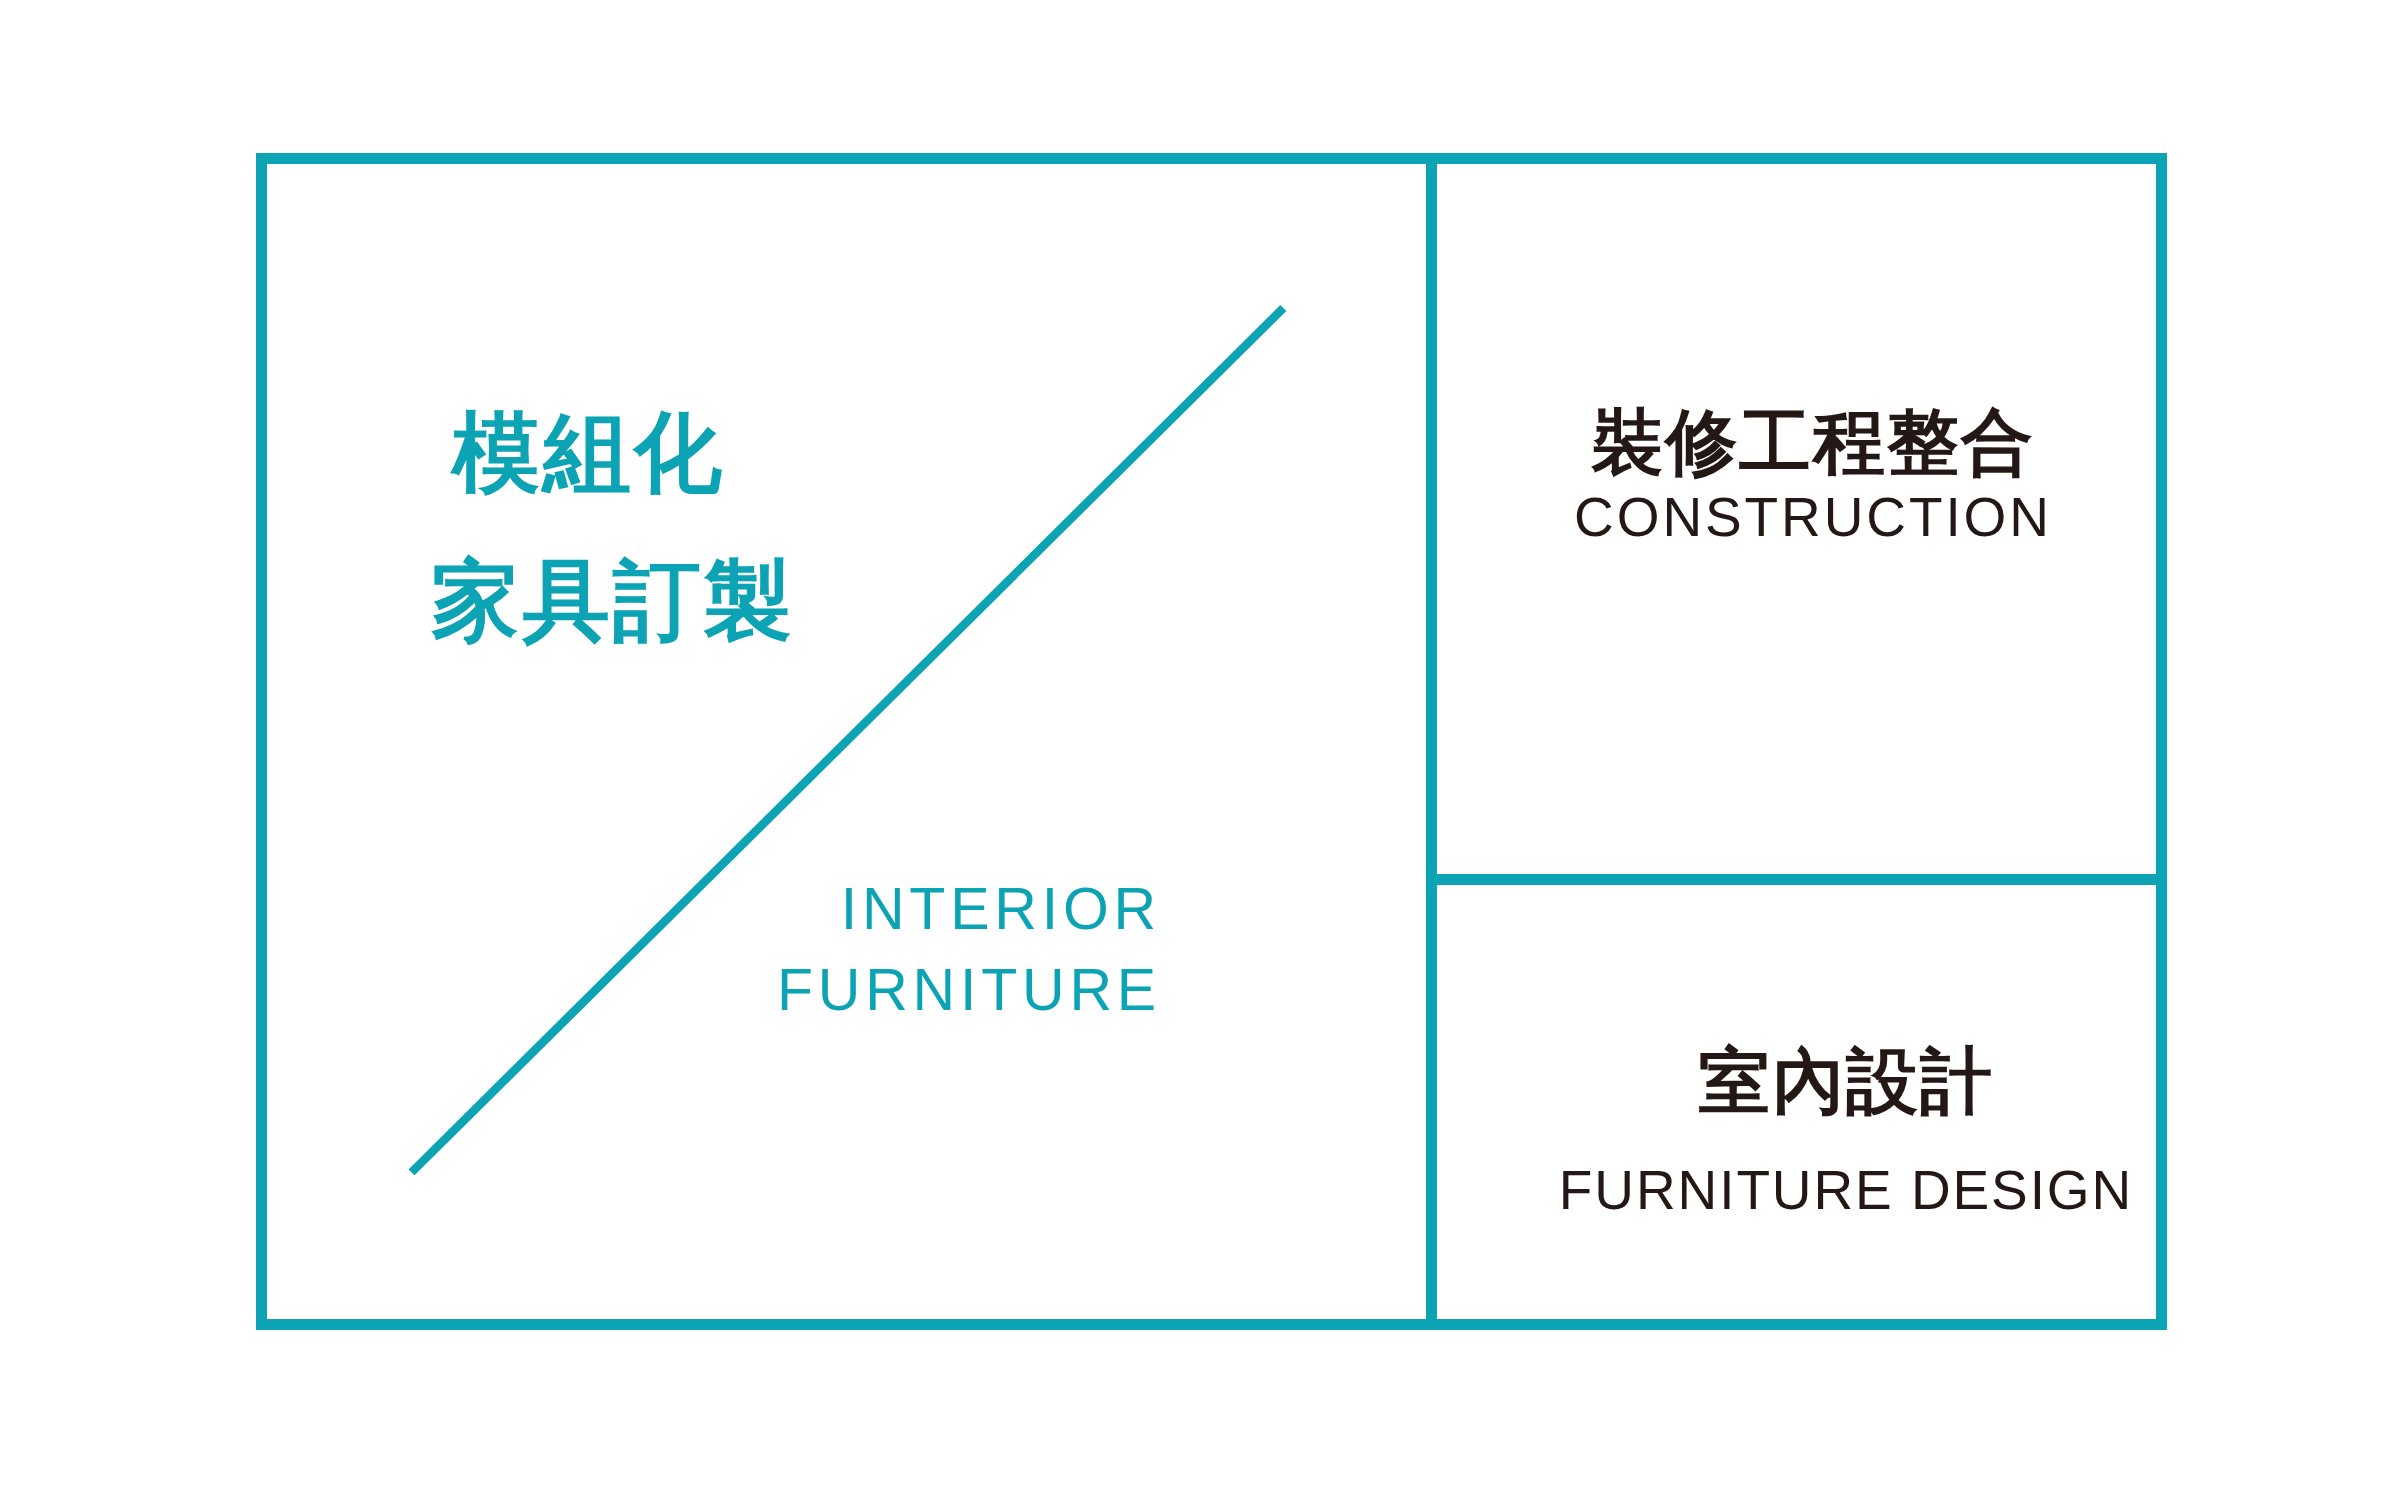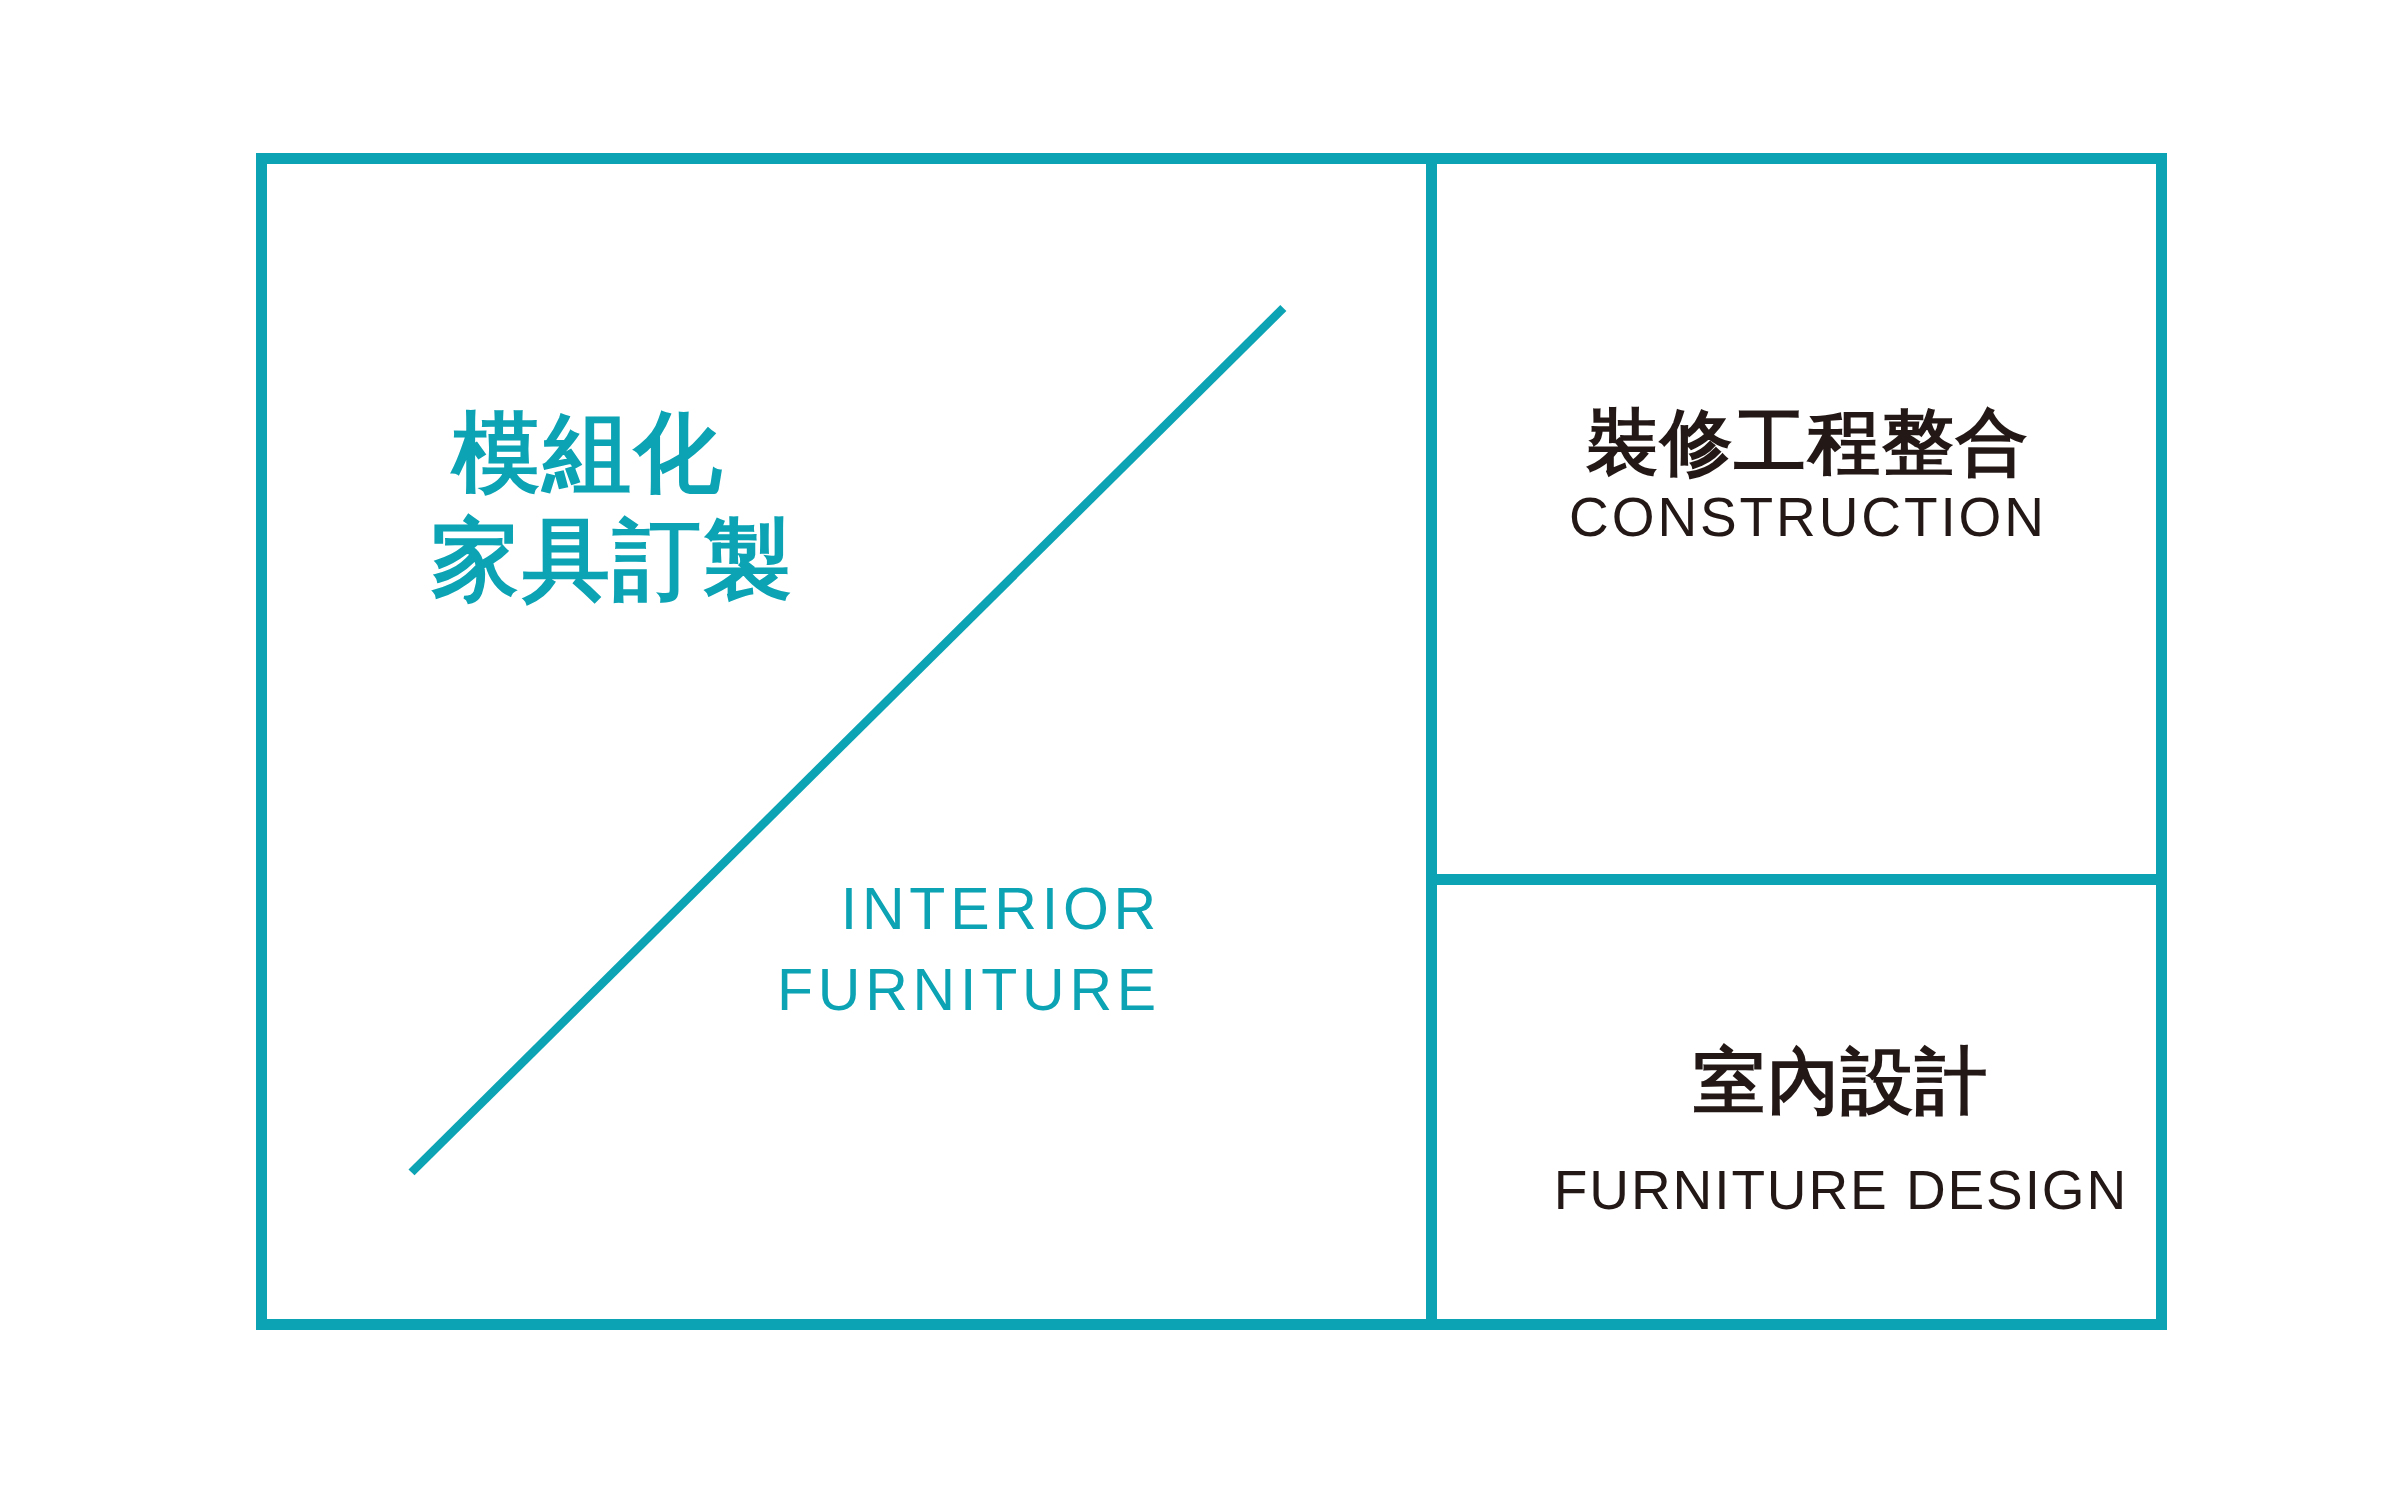--- a/index.html
+++ b/index.html
@@ -98,43 +98,44 @@
     left: 185px;
     top: 234px;
     color: var(--teal, #0CA4B4);
     font-weight: 700;
     font-size: 88px;
     line-height: 1.22;
     letter-spacing: 2.9px;
     white-space: nowrap;
   }
   .left-cn .cn-line { display: block; }
-  .left-cn .cn-line-2 { margin-left: -21px; }
+  .left-cn .cn-line-2 { margin-left: -21px; margin-top: 41px; }
 
   .left-en {
     position: absolute;
     left: 285px;
     top: 704px;
     width: 609px;
     text-align: right;
     color: var(--teal, #0CA4B4);
     font-weight: 400;
     font-size: 59px;
     line-height: 1.38;
     letter-spacing: 4.8px;
     white-space: nowrap;
   }
   .left-en .en-line { display: block; }
 
   
   .rp-inner {
     position: absolute;
-    left: 12px;
+    left: 0;
     width: 100%;
     text-align: center;
+    padding-left: 17px;
   }
   .panel-construction .rp-inner { top: 236px; }
   .panel-interior .rp-inner { top: 155px; margin-left: 33px; }
 
   .rp-cn {
     color: var(--ink, #231815);
     font-weight: 700;
     font-size: 72px;
     line-height: 1.15;
     letter-spacing: 1.9px;

